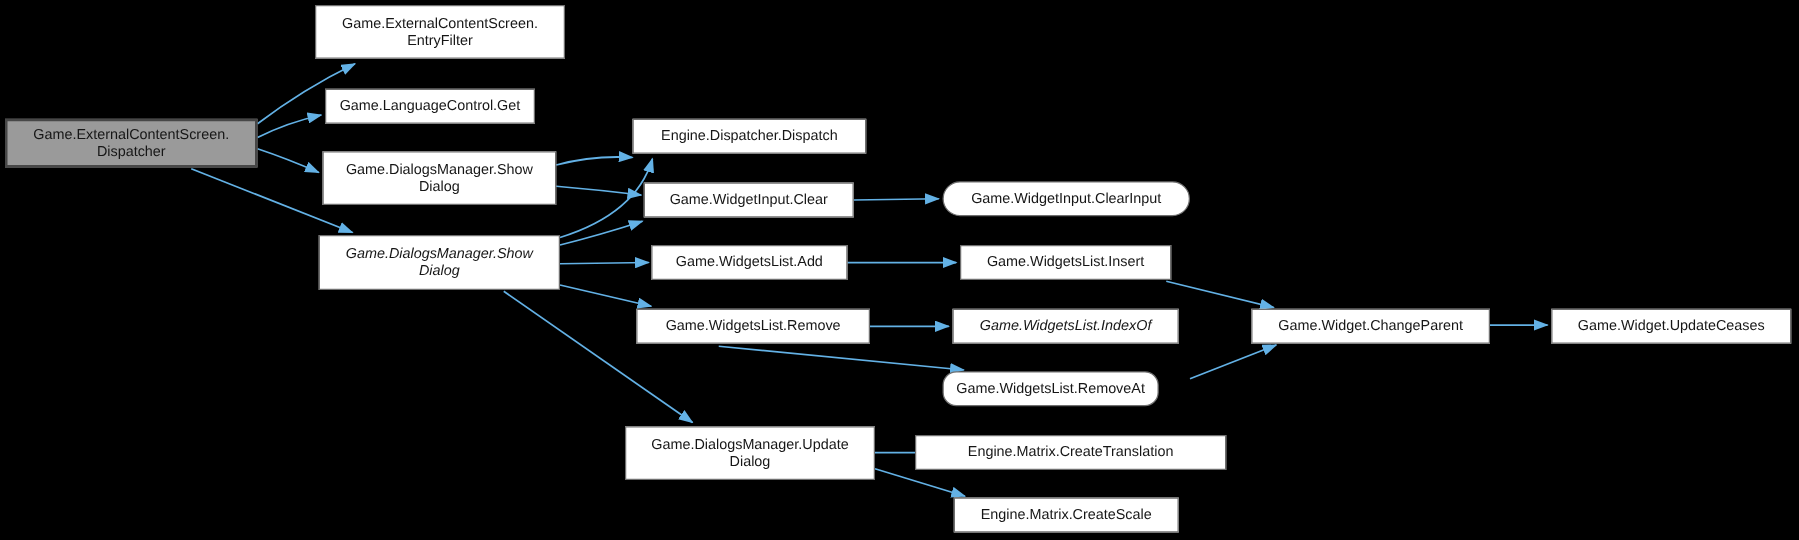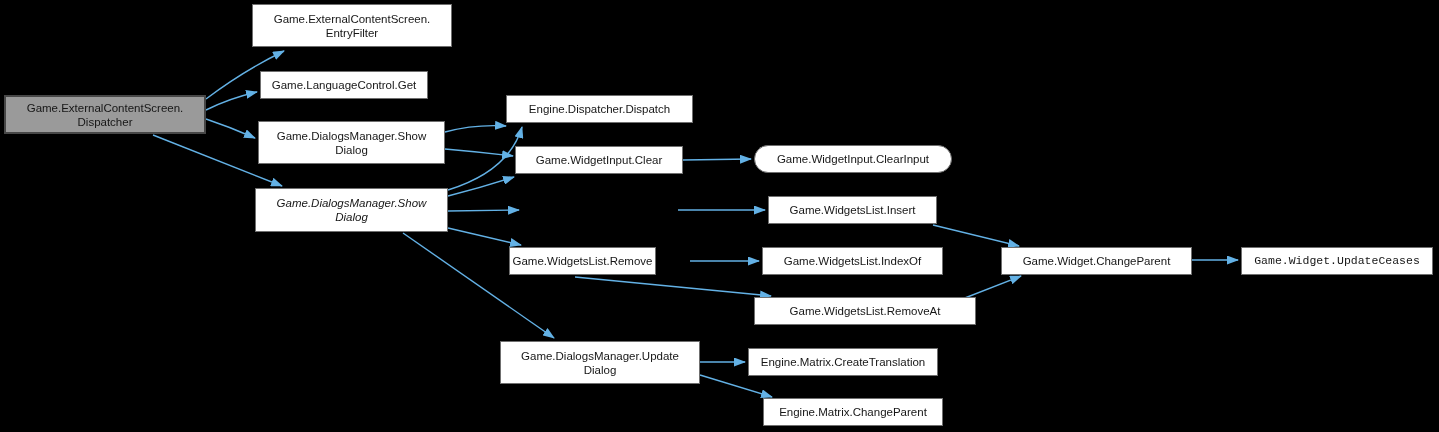--- a/index.html
+++ b/index.html
@@ -102,41 +102,44 @@
     </div>
     <div class="node" style="left: 506px; top: 95px; width: 187px; height: 28px;">
       <span class="node-line">Engine.Dispatcher.Dispatch</span>
     </div>
     <div class="node" style="left: 515px; top: 146px; width: 168px; height: 28px;">
       <span class="node-line">Game.WidgetInput.Clear</span>
     </div>
     <div class="node" style="left: 754px; top: 145px; width: 198px; height: 28px; border-radius: 14px;">
       <span class="node-line">Game.WidgetInput.ClearInput</span>
     </div>
+    <div class="node" style="left: 521px; top: 196px; width: 157px; height: 28px;">
+      <span class="node-line">Game.WidgetsList.Add</span>
+    </div>
     <div class="node" style="left: 768px; top: 196px; width: 169px; height: 28px;">
       <span class="node-line">Game.WidgetsList.Insert</span>
     </div>
-    <div class="node" style="left: 509px; top: 247px; width: 147px; height: 28px; align-items: center;">
+    <div class="node" style="left: 509px; top: 247px; width: 187px; height: 28px; align-items: center;">
       <span class="node-line">Game.WidgetsList.Remove</span>
     </div>
-    <div class="node" style="left: 762px; top: 247px; width: 181px; height: 28px;">
+    <div class="node" style="left: 762px; top: 247px; width: 181px; height: 28px; font-style: italic;">
       <span class="node-line">Game.WidgetsList.IndexOf</span>
     </div>
-    <div class="node" style="left: 754px; top: 297px; width: 222px; height: 28px;">
+    <div class="node" style="left: 754px; top: 297px; width: 173px; height: 28px; border-radius: 11px;">
       <span class="node-line">Game.WidgetsList.RemoveAt</span>
     </div>
     <div class="node" style="left: 1001px; top: 247px; width: 191px; height: 28px;">
       <span class="node-line">Game.Widget.ChangeParent</span>
     </div>
-    <div class="node" style="left: 1241px; top: 247px; width: 192px; height: 28px; font-family: Liberation Mono, monospace;">
+    <div class="node" style="left: 1241px; top: 247px; width: 192px; height: 28px;">
       <span class="node-line">Game.Widget.UpdateCeases</span>
     </div>
     <div class="node" style="left: 500px; top: 341px; width: 200px; height: 43px;">
       <span class="node-line">Game.DialogsManager.Update</span>
       <span class="node-line">Dialog</span>
     </div>
-    <div class="node" style="left: 748px; top: 348px; width: 190px; height: 28px;">
+    <div class="node" style="left: 732px; top: 348px; width: 249px; height: 28px;">
       <span class="node-line">Engine.Matrix.CreateTranslation</span>
     </div>
     <div class="node" style="left: 763px; top: 398px; width: 180px; height: 28px;">
-      <span class="node-line">Engine.Matrix.ChangeParent</span>
+      <span class="node-line">Engine.Matrix.CreateScale</span>
     </div>
   </div>
 
 </body></html>

